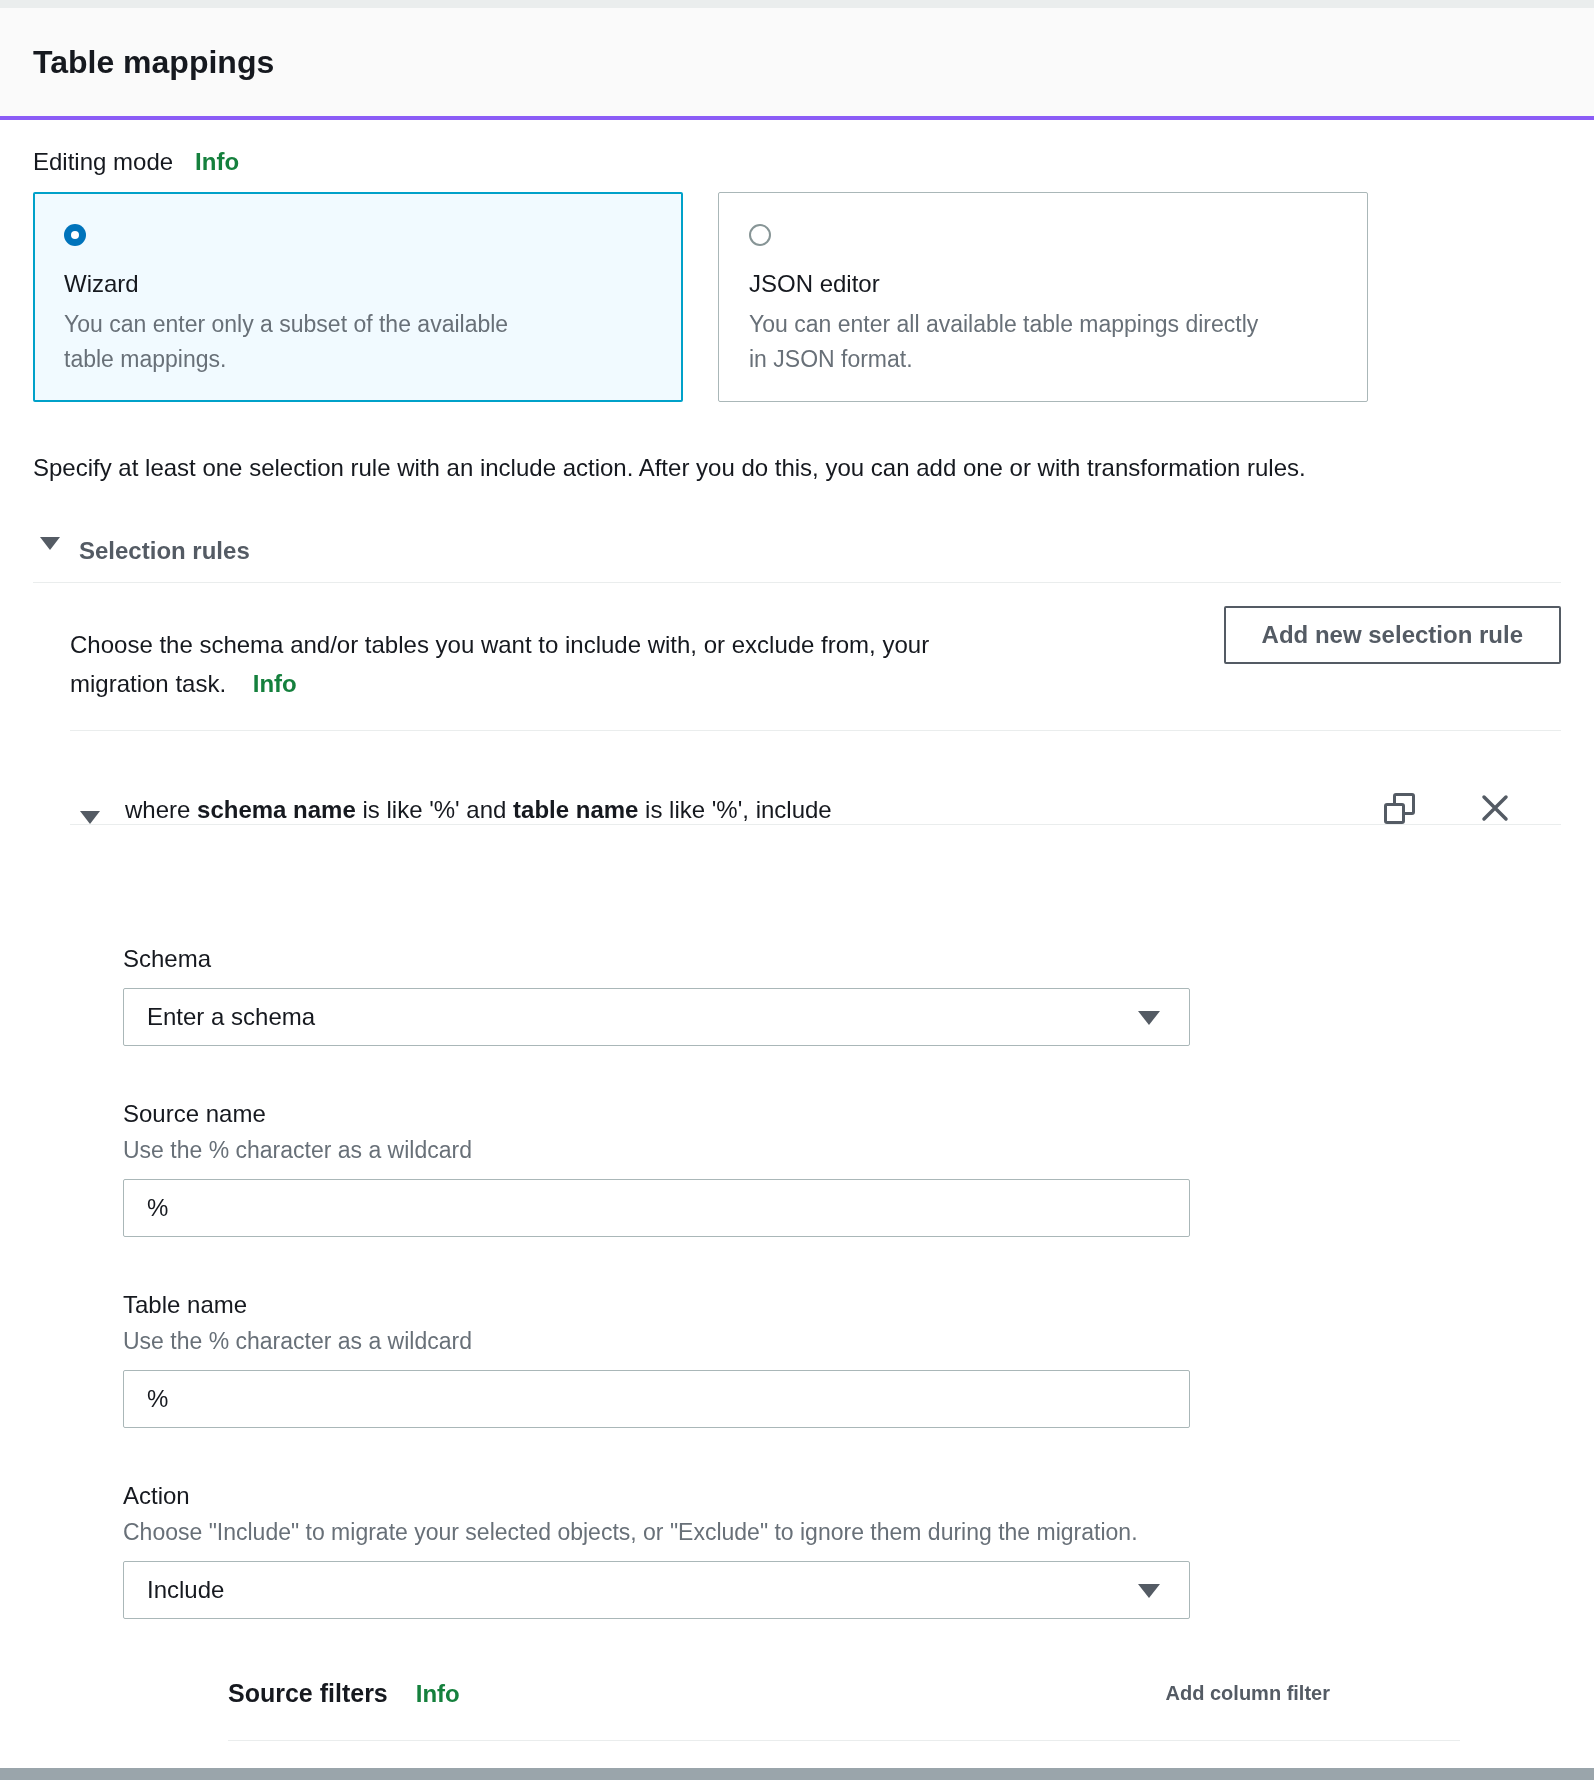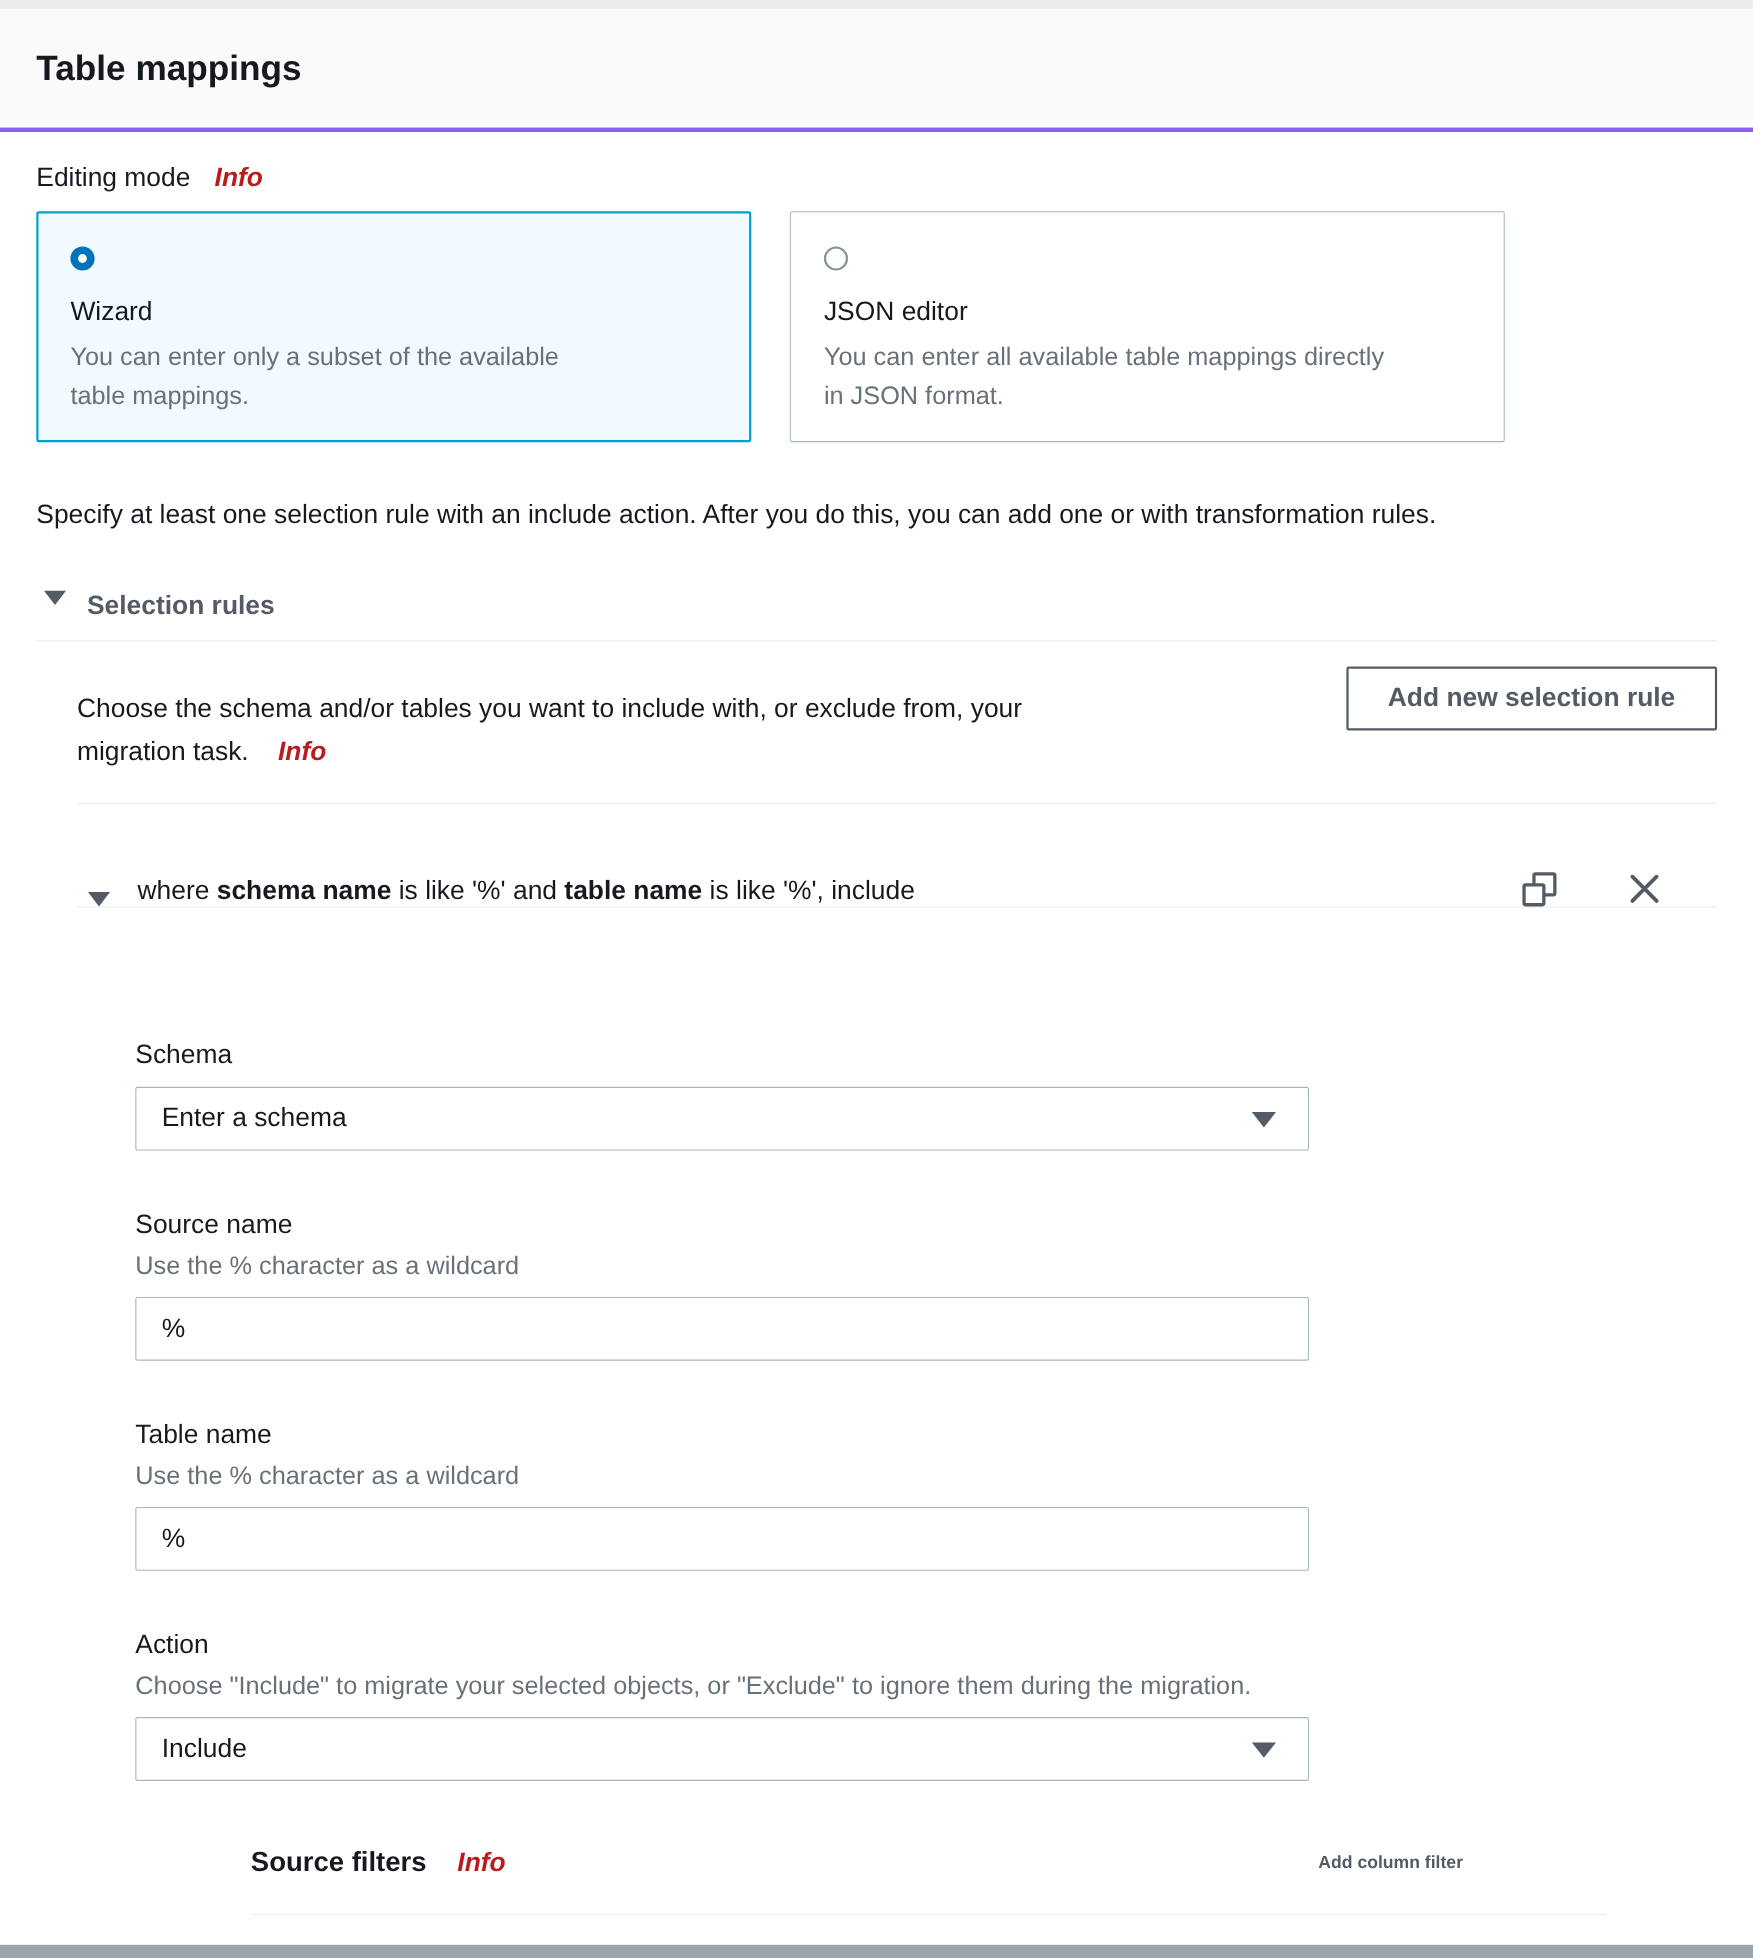--- a/index.html
+++ b/index.html
@@ -13,21 +13,21 @@
     height:112px; background:#fafafa; border-bottom:4px solid #8b5cf6;
     display:flex; align-items:center; padding-left:33px;
   }
   .page-title { font-size:32px; font-weight:700; color:#16191f; }
 
   .content { padding:0 33px; }
 
   
   .editing-mode-row { margin-top:28px; display:flex; align-items:baseline; }
   .field-label-lg { font-size:24px; color:#16191f; }
-  .info-link { color:#b91c1c; font-weight:700; font-size:24px; margin-left:22px; cursor:pointer;font-style:italic; }
+  .info-link { color:#15803d; font-weight:700; font-size:24px; margin-left:22px; cursor:pointer; }
 
   .tiles { margin-top:16px; display:flex; gap:35px; }
   .tile {
     width:650px; min-height:133px; border-radius:2px; background:#ffffff;
     border:1px solid #aab7b8; padding:26px 28px 24px 30px; display:flex; gap:24px; cursor:pointer;flex-direction:column;
   }
   .tile.selected { background:#f1faff; border:2px solid #00a1c9; padding:25px 27px 23px 29px; }
   .radio { width:22px; height:22px; border-radius:50%; flex:0 0 22px; margin-top:5px; position:relative; }
   .radio.on { background:#0073bb; }
   .radio.on::after {
@@ -87,21 +87,21 @@
   .select-box { cursor:pointer; }
   .select-arrow {
     position:absolute; right:29px; top:22px; width:0; height:0;
     border-left:11px solid transparent; border-right:11px solid transparent; border-top:14px solid #545b64;
   }
 
   
   .source-filters-row { margin-top:60px; margin-left:105px; width:1232px; display:flex; align-items:center; }
   .sf-label { font-size:25px; font-weight:700; color:#16191f; }
   .sf-info { margin-left:28px; }
-  .text-button { margin-left:auto; margin-right:130px; background:none; border:none; font-family:inherit; font-size:16px; font-weight:700; color:#545b64; cursor:pointer; }
+  .text-button { margin-left:auto; margin-right:130px; background:none; border:none; font-family:inherit; font-size:20px; font-weight:700; color:#545b64; cursor:pointer; }
   .sf-divider { margin-top:32px; margin-left:105px; width:1232px; }
 
   
   .transformation-header { margin-top:74px; padding-left:23px; display:flex; align-items:center; cursor:pointer; }
   .transformation-header .section-title { margin-left:21px; }
 
   .bottom-bar { position:absolute; left:0; right:0; bottom:0; height:12px; background:#9aa5ab; }
 </style>
 </head>
 <body>

